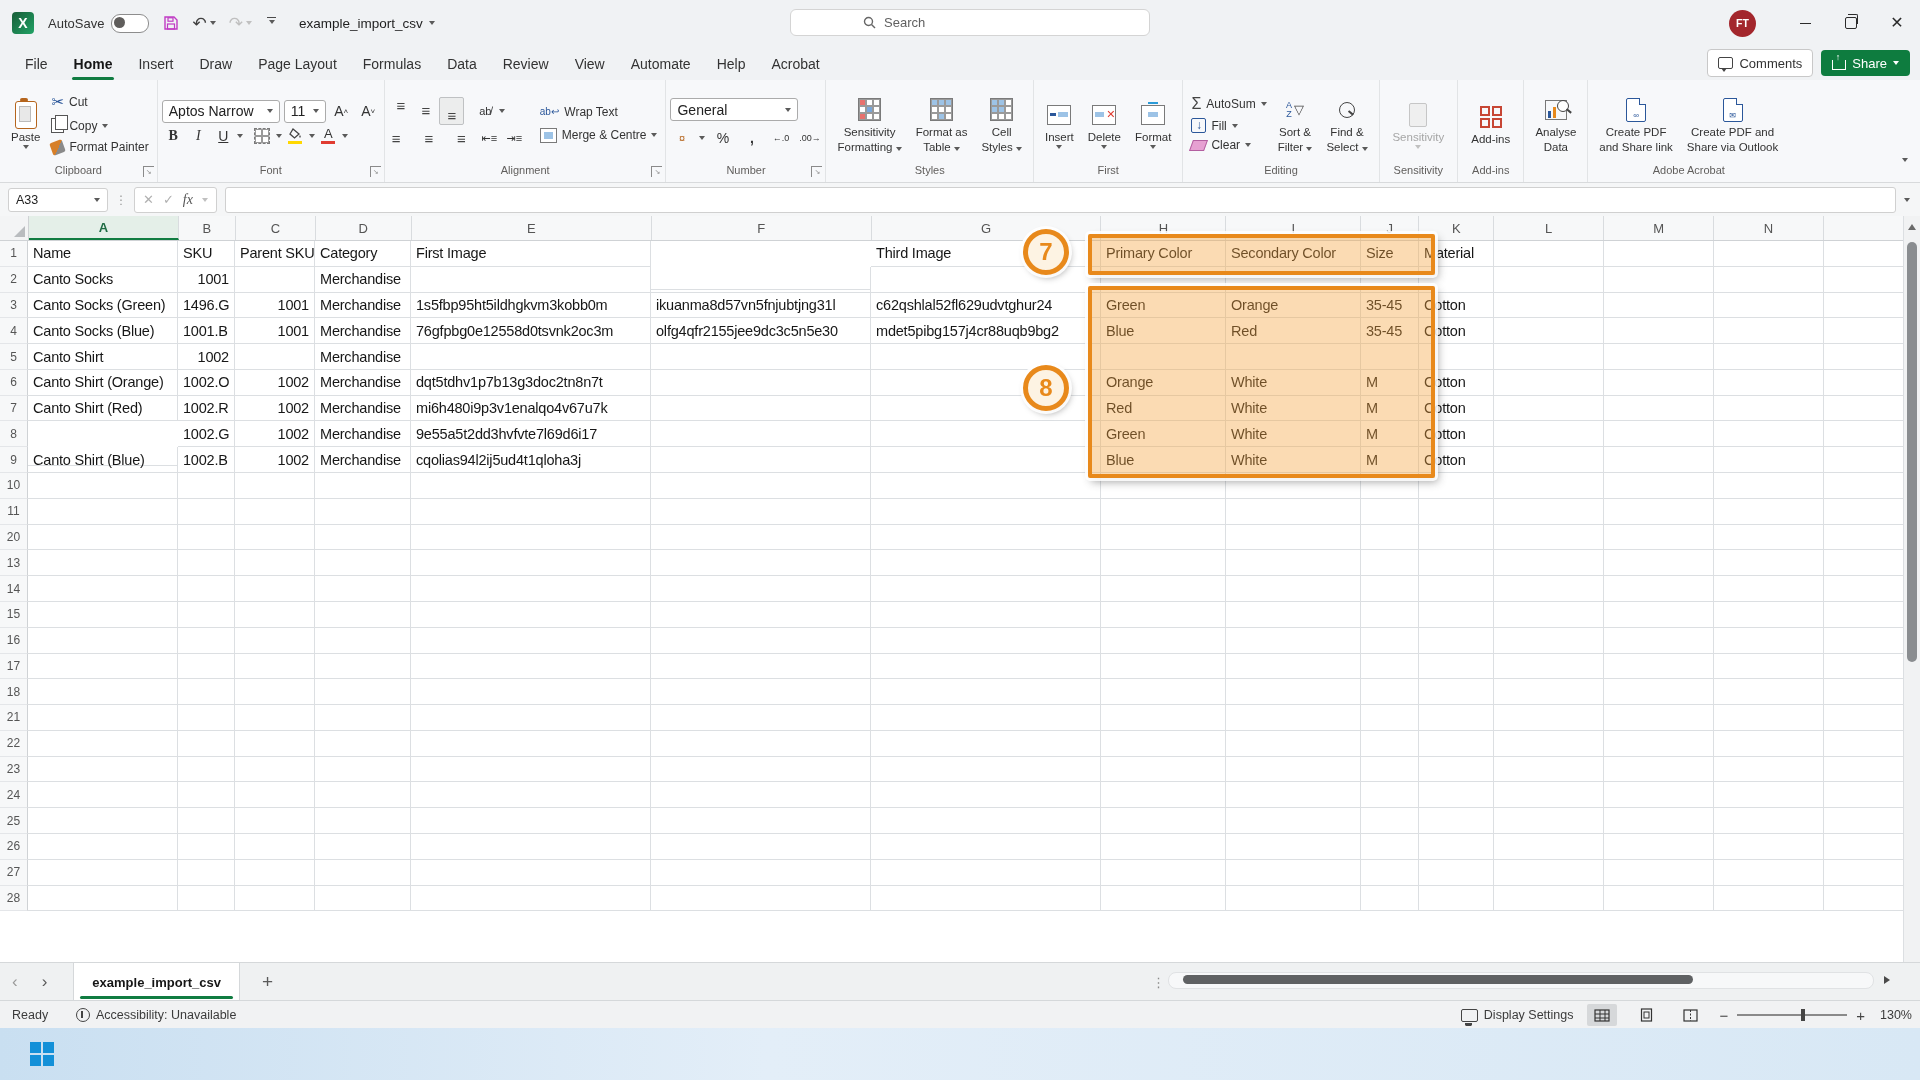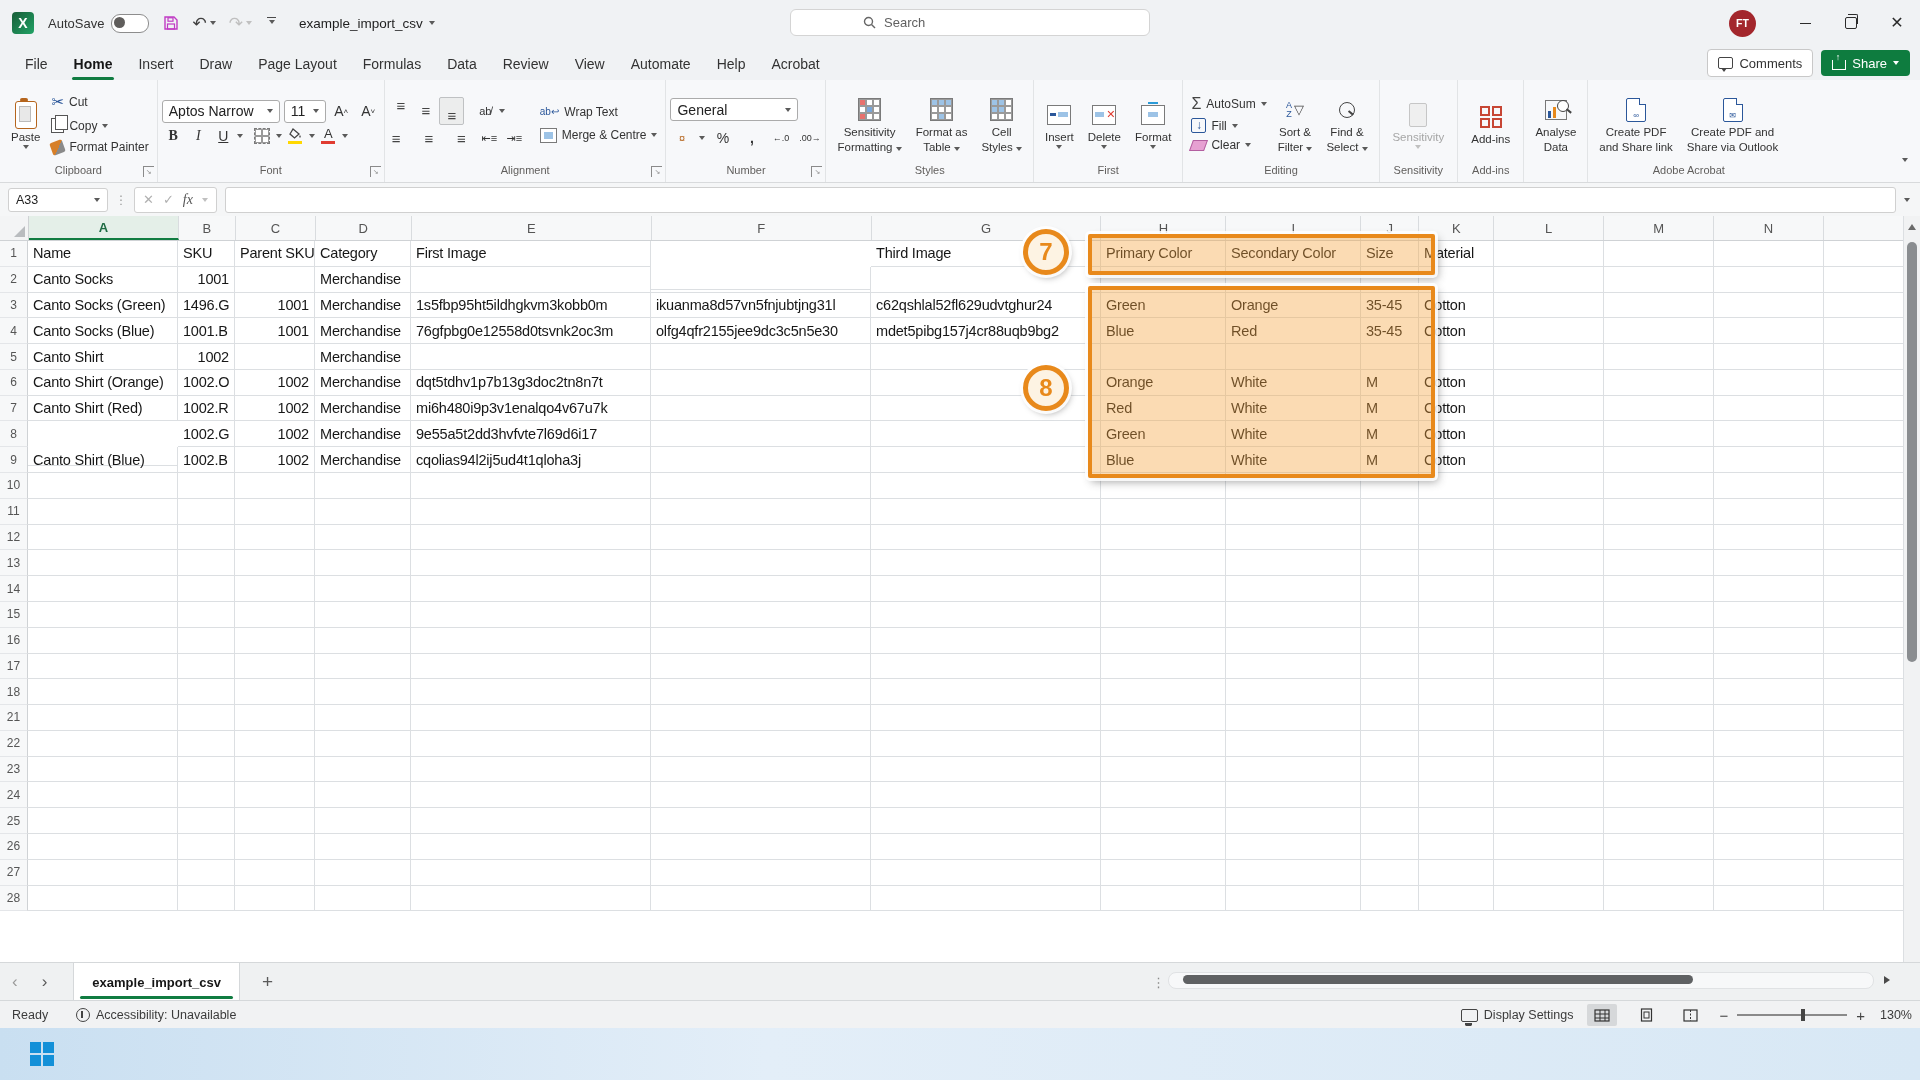--- a/index.html
+++ b/index.html
@@ -810,21 +810,21 @@
           <div class="gcell" style="width: 125px;"></div>
           <div class="gcell" style="width: 135px;"></div>
           <div class="gcell" style="width: 58px;"></div>
           <div class="gcell" style="width: 75px;"></div>
           <div class="gcell" style="width: 110px;"></div>
           <div class="gcell" style="width: 110px;"></div>
           <div class="gcell" style="width: 110px;"></div>
           <div class="gcell" style="width: 80px;"></div>
         </div>
         <div class="grow">
-          <div class="rowhdr">12</div>
+          <div class="rowhdr">20</div>
           <div class="gcell" style="width: 150px;"></div>
           <div class="gcell" style="width: 57px;"></div>
           <div class="gcell" style="width: 80px;"></div>
           <div class="gcell" style="width: 96px;"></div>
           <div class="gcell" style="width: 240px;"></div>
           <div class="gcell" style="width: 220px;"></div>
           <div class="gcell" style="width: 230px;"></div>
           <div class="gcell" style="width: 125px;"></div>
           <div class="gcell" style="width: 135px;"></div>
           <div class="gcell" style="width: 58px;"></div>

